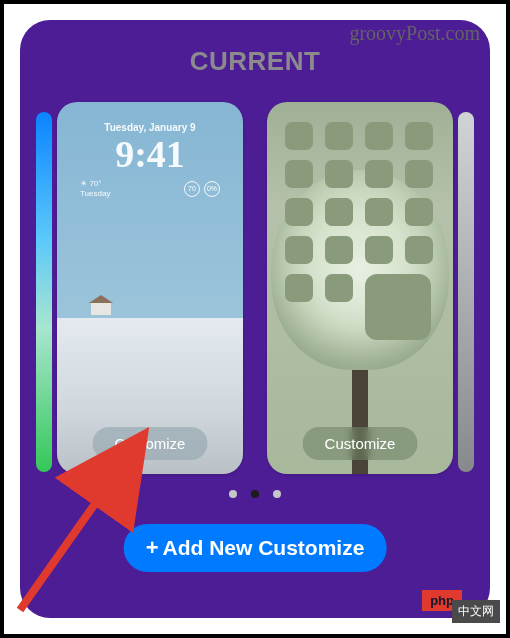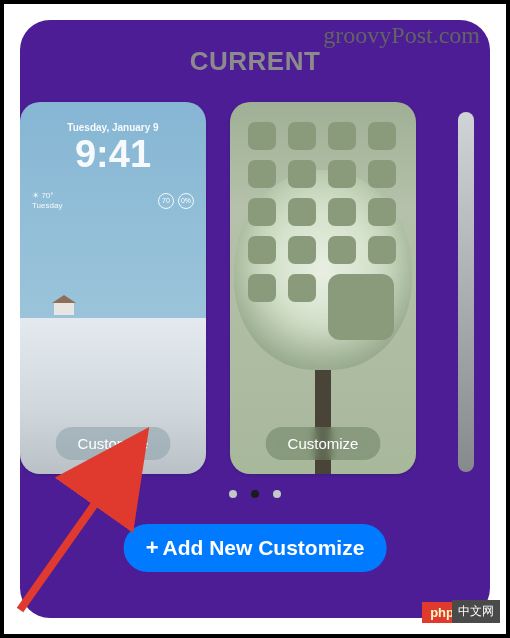--- a/index.html
+++ b/index.html
@@ -33,30 +33,31 @@
       font-weight: 700;
       color: #8b8b8d;
       letter-spacing: 0.5px;
       margin-top: 26px;
     }
     .watermark1 {
       position: absolute;
       top: 22px;
       right: 30px;
       font-family: Georgia, 'Times New Roman', serif;
-      font-size: 24px;
+      font-size: 20px;
       color: #636363;
     }
     .cards-row {
       position: absolute;
       top: 82px;
       left: 0;
       right: 0;
       height: 380px;
       display: flex;
+      justify-content: center;
       gap: 24px;
     }
     
     .sliver {
       position: absolute;
       top: 92px;
       width: 16px;
       height: 360px;
       border-radius: 8px;
     }
@@ -100,27 +101,27 @@
       border-right: 12px solid transparent;
       border-bottom: 8px solid #8b6f5a;
     }
     .ls-top {
       position: absolute;
       top: 20px; left: 0; right: 0;
       text-align: center;
       color: rgba(255,255,255,0.92);
     }
     .ls-date { font-size: 10px; font-weight: 600; }
-    .ls-time { font-size: 38px; font-weight: 700; line-height: 1; margin-top: 2px; }
+    .ls-time { font-size: 38px; font-weight: 700; line-height: 1; margin-top: 2px; font-family: Liberation Serif, serif; }
     .ls-widgets {
       display: flex;
       justify-content: space-between;
       align-items: center;
-      padding: 0 12px;
-      margin-top: 18px;
+      padding: 0 23px;
+      margin-top: 6px;
     }
     .ls-weather { font-size: 8px; text-align: left; line-height: 1.2; }
     .ls-rings { display: flex; gap: 4px; }
     .ring {
       width: 16px; height: 16px;
       border: 1.5px solid rgba(255,255,255,0.9);
       border-radius: 50%;
       font-size: 7px;
       display: flex; align-items: center; justify-content: center;
       color: #fff;
@@ -200,23 +201,23 @@
     
     .arrow-svg {
       position: absolute;
       left: 10px;
       top: 420px;
       pointer-events: none;
     }
     
     .wm-php {
       position: absolute;
-      right: 48px; bottom: 15px;
+      right: 48px; bottom: 27px;
       background: #e03a2f;
-      color: #fef9c3;
+      color: #0f172a;
       font-size: 13px;
       font-weight: 700;
       padding: 3px 8px;
       font-family: Arial, sans-serif;
     }
     .wm-cn {
       position: absolute;
       right: 10px; bottom: 15px;
       background: #4a4a4a;
       color: #fff;

